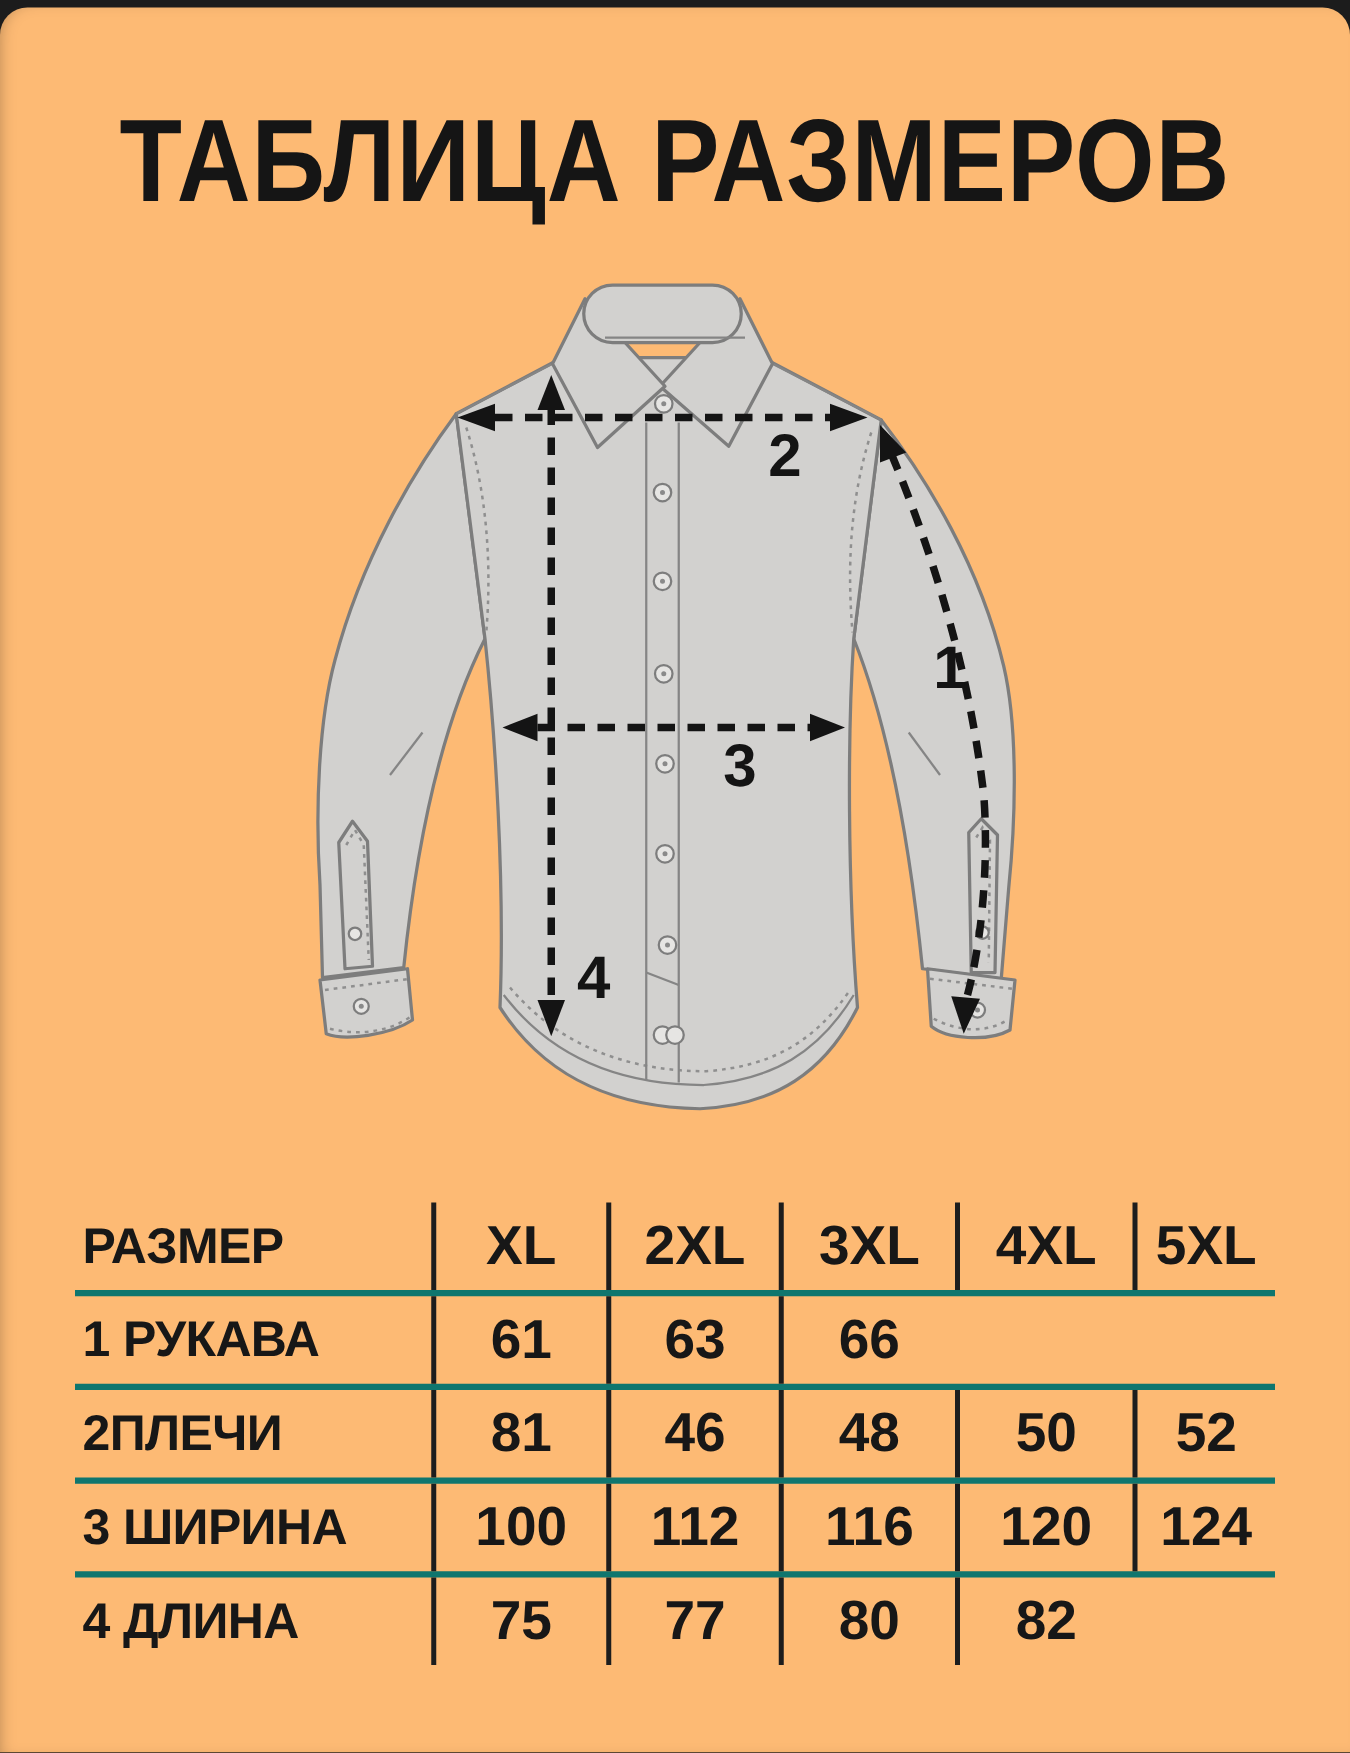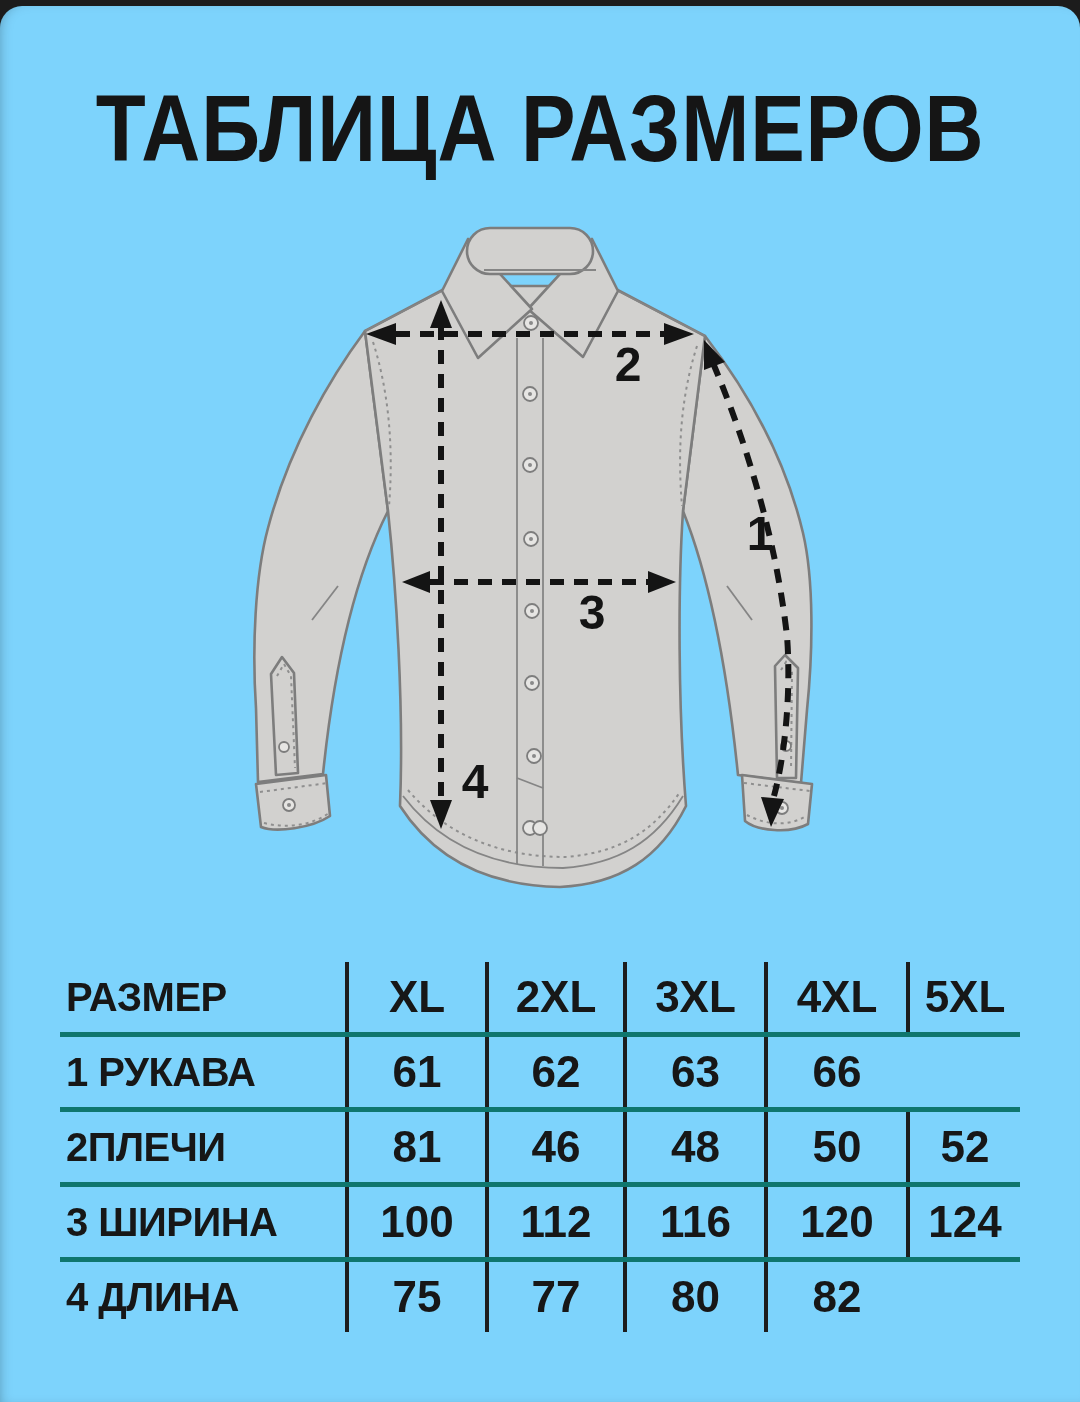--- a/index.html
+++ b/index.html
@@ -1,18 +1,18 @@
 <!DOCTYPE html>
 <html><head>
 <meta charset="utf-8">
 <style>
   html,body{margin:0;padding:0;background:#1c1c1c;}
   .page{position:relative;width:1080px;height:1402px;overflow:hidden;background:#1c1c1c;
         font-family:"Liberation Sans","DejaVu Sans",sans-serif;}
-  .sheet{position:absolute;left:0;top:6px;width:1080px;height:1396px;background:#7dd3fc;
+  .sheet{position:absolute;left:0;top:6px;width:1080px;height:1396px;background:#fdba74;
          border-radius:22px 22px 0 0;box-shadow:inset 6px 0 14px -8px rgba(0,0,0,.35);}
   .title{position:absolute;left:0;top:76px;width:1080px;margin:0;text-align:center;
          font-size:94px;line-height:1;font-weight:700;color:#151515;
          transform:scaleX(.87);transform-origin:center;letter-spacing:1px;white-space:nowrap;}
   svg.shirt{position:absolute;left:0;top:0;width:1080px;height:1396px;pointer-events:none;}
   .filled{fill:#d2d1cf;stroke:#7d7d7d;stroke-width:2.6;stroke-linejoin:round;}
   .thin{fill:none;stroke:#858585;stroke-width:1.8;}
   .stitch{fill:none;stroke:#8f8f8f;stroke-width:2;stroke-dasharray:3 4;}
   .meas{fill:none;stroke:#141414;stroke-width:6;stroke-dasharray:14 10;}
   .head{fill:#141414;}
@@ -145,21 +145,20 @@
         <div class="th val">XL</div>
         <div class="th val">2XL</div>
         <div class="th val">3XL</div>
         <div class="th val">4XL</div>
         <div class="th val">5XL</div>
       </div>
 
       <div class="tr sep">
         <div class="td lab">1 РУКАВА</div>
         <div class="td val">61</div>
-        <div class="td val">62</div>
         <div class="td val">63</div>
         <div class="td val">66</div>
       </div>
 
       <div class="tr sep">
         <div class="td lab">2ПЛЕЧИ</div>
         <div class="td val">81</div>
         <div class="td val">46</div>
         <div class="td val">48</div>
         <div class="td val">50</div>

